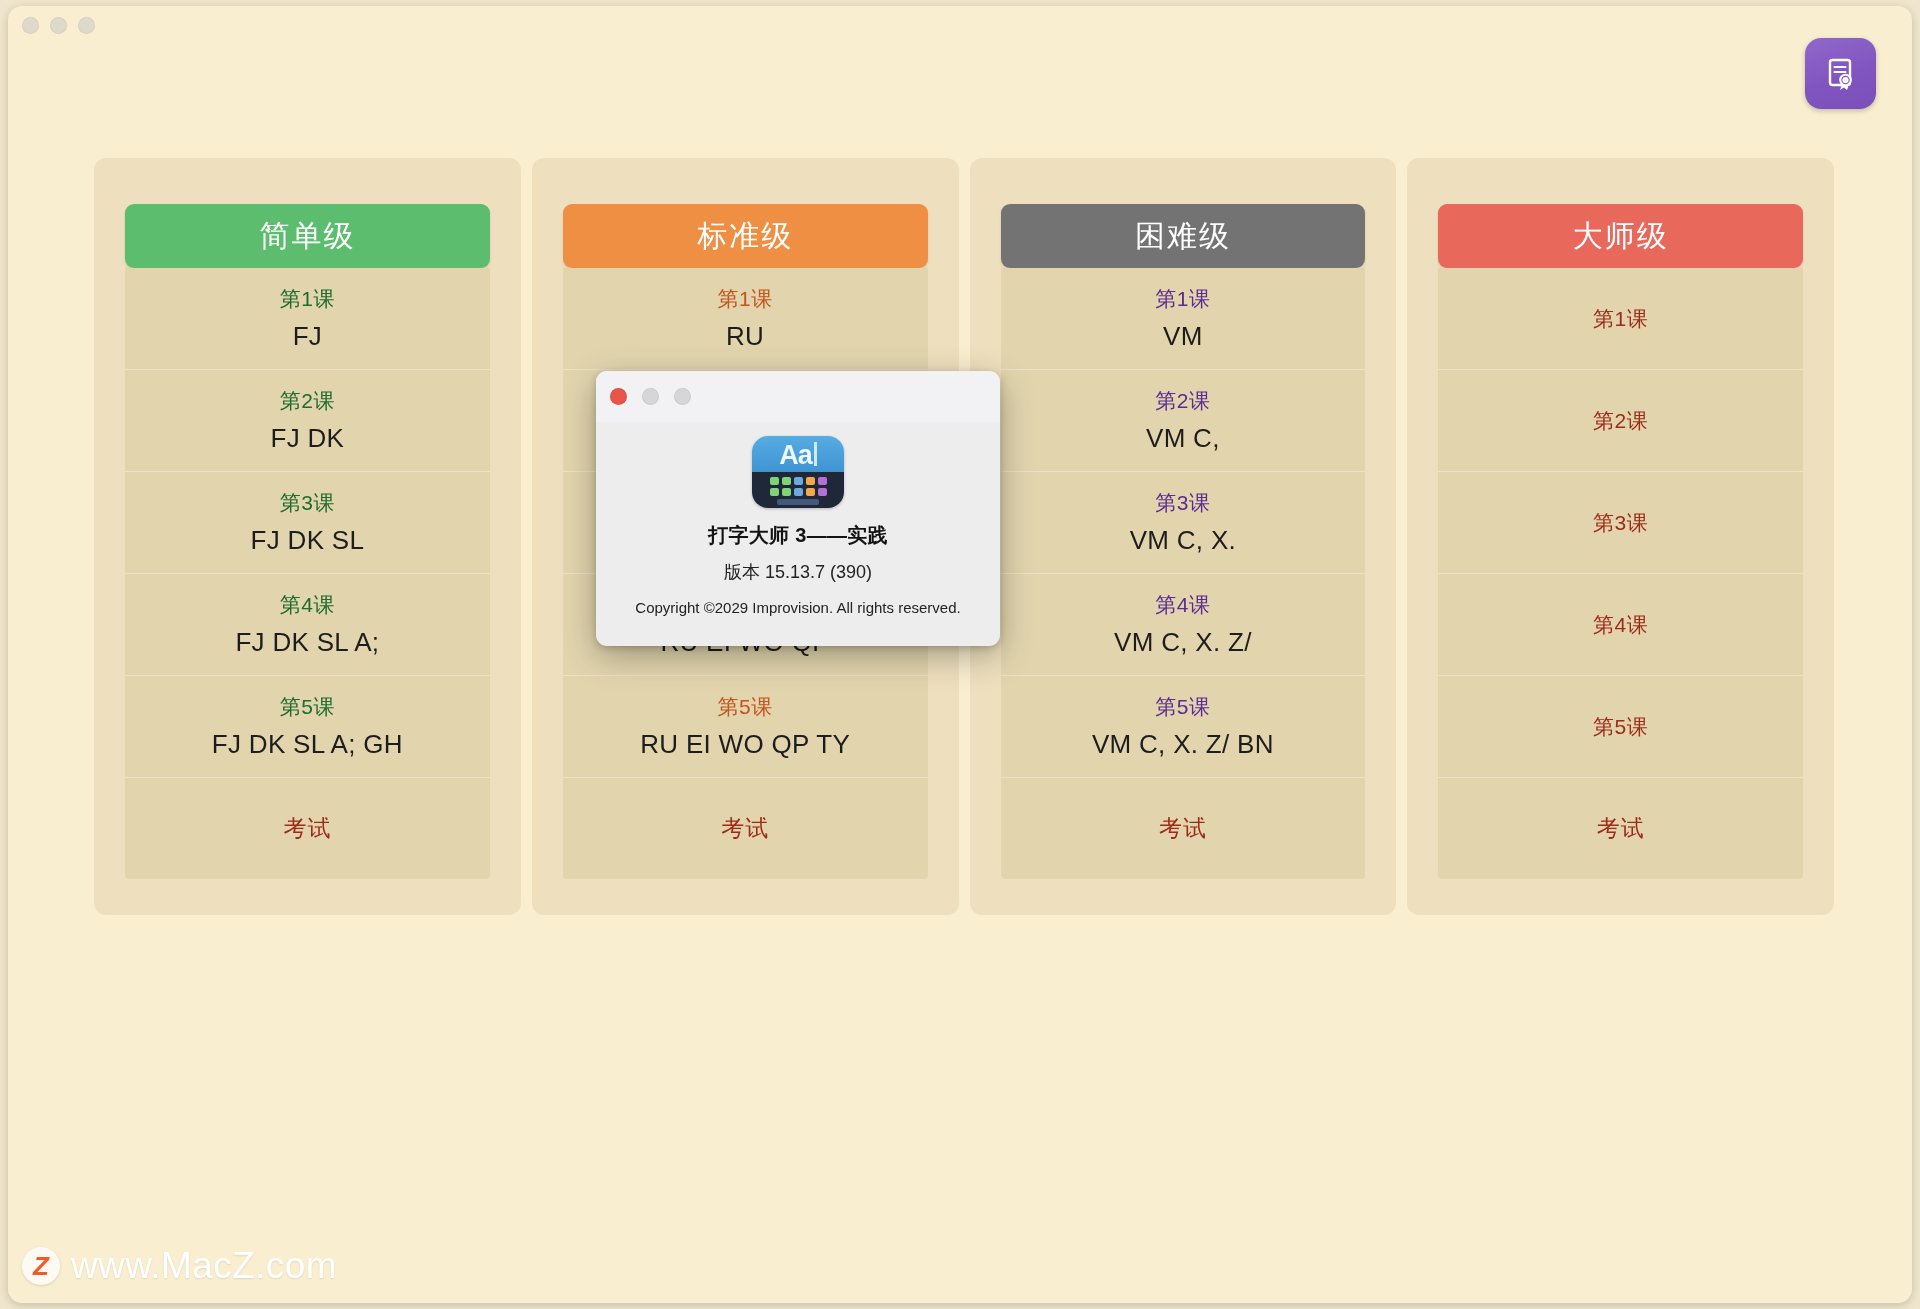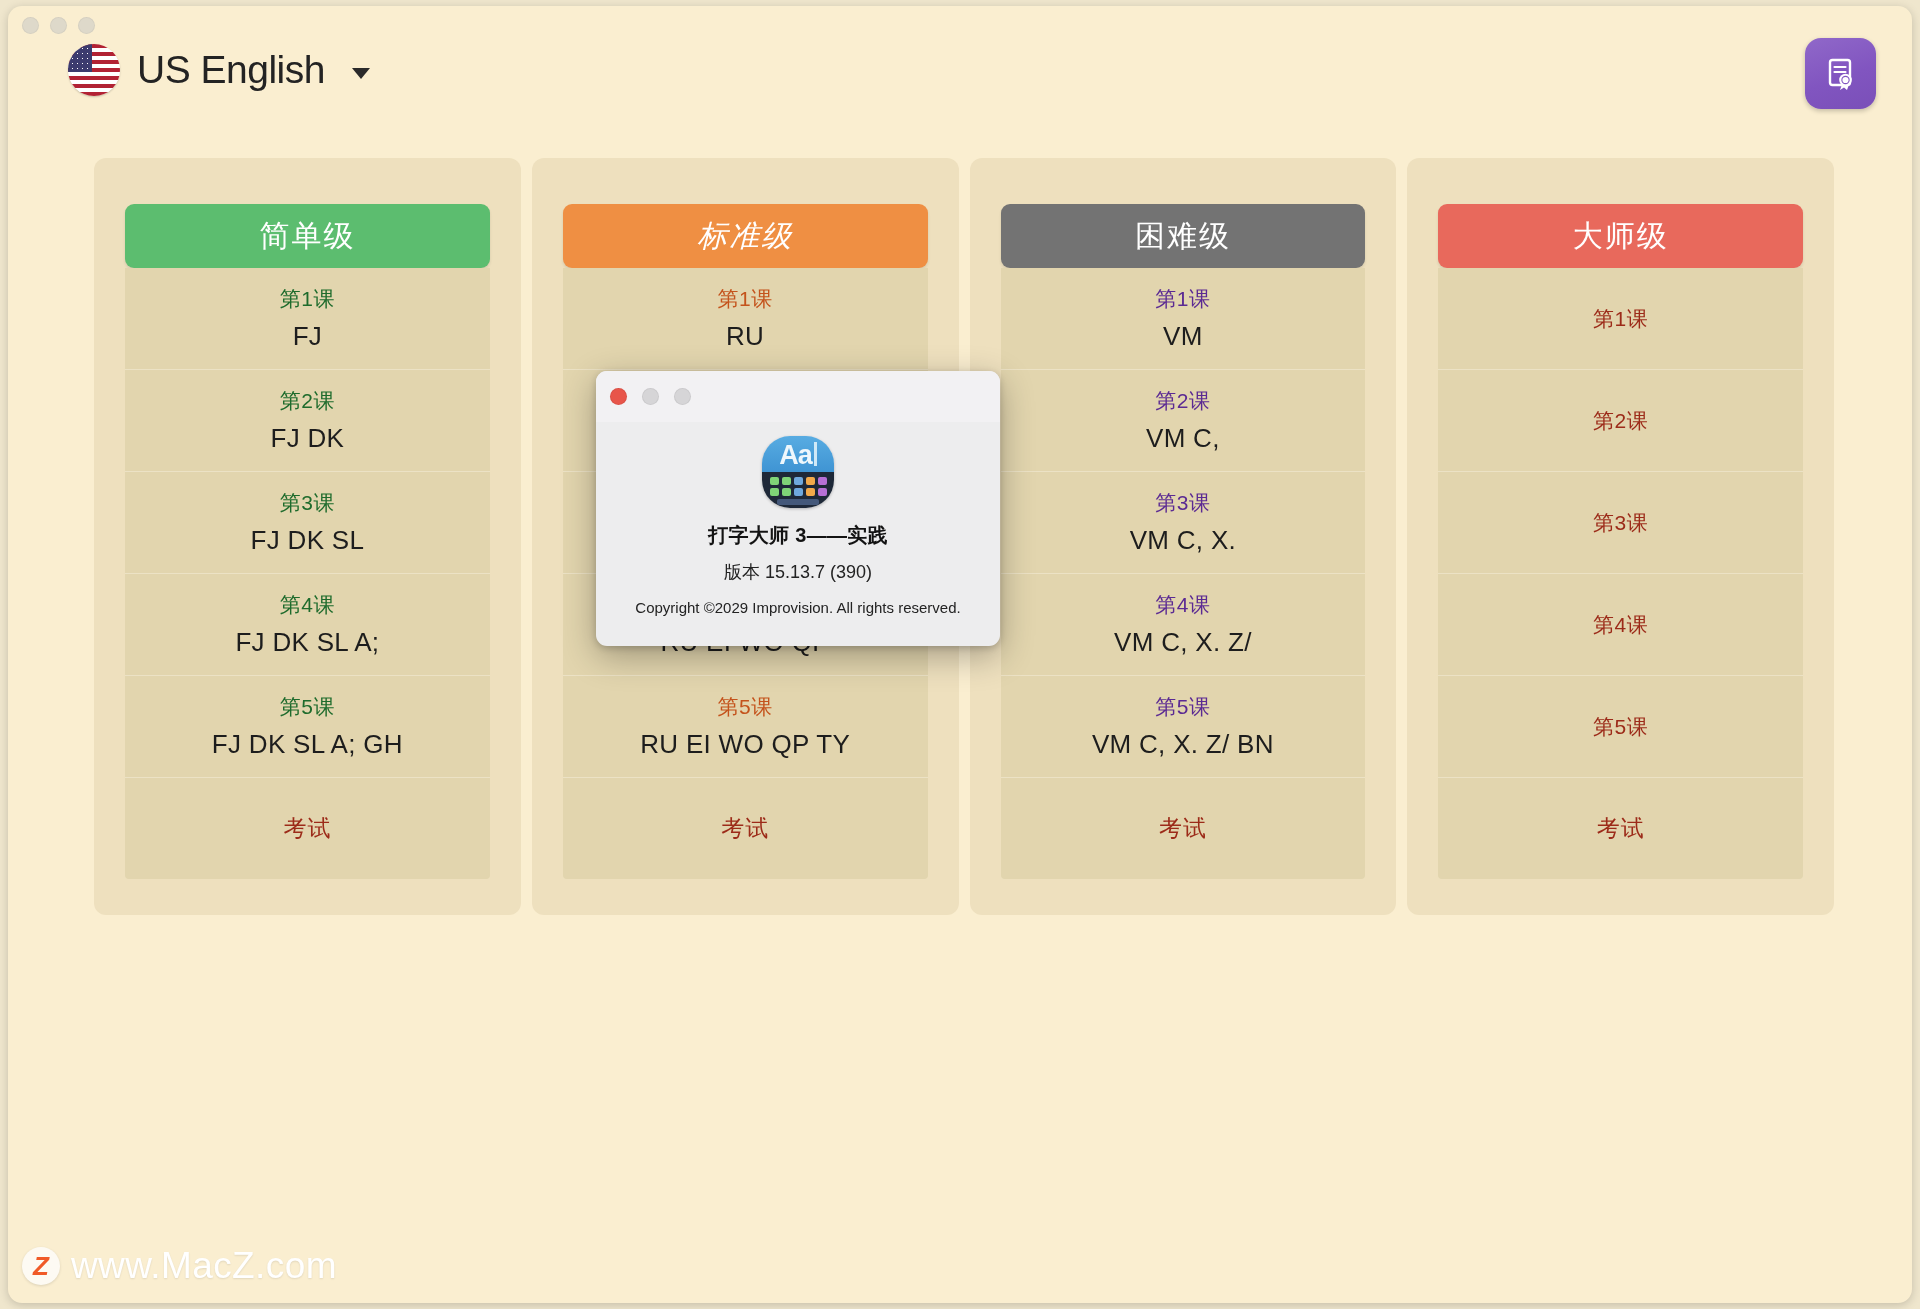--- a/index.html
+++ b/index.html
@@ -213,24 +213,25 @@
   .atl.min    { background: #d6d5d7; box-shadow: inset 0 0 0 1px rgba(0,0,0,0.05); }
   .atl.zoom   { background: #d6d5d7; box-shadow: inset 0 0 0 1px rgba(0,0,0,0.05); }
 
   #about-body {
     padding-top: 14px;
     text-align: center;
   }
   #app-icon {
     width: 72px; height: 72px;
     margin: 0 auto 14px auto;
-    border-radius: 28px;
+    border-radius: 16px;
     overflow: hidden;
     position: relative;
     box-shadow: 0 1px 3px rgba(0,0,0,0.25);
+    padding-left: 20px;
   }
   #app-icon .icon-top {
     position: absolute;
     left: 0; top: 0;
     width: 100%; height: 50%;
     background: linear-gradient(180deg, #58ace2 0%, #3f94d3 100%);
     display: flex;
     align-items: center;
     justify-content: center;
   }
@@ -326,28 +327,20 @@
 
 <div id="app-window">
 
   <div id="titlebar">
     <div id="traffic-lights">
       <div class="tl-dot"></div>
       <div class="tl-dot"></div>
       <div class="tl-dot"></div>
     </div>
 
-    <div id="lang-selector">
-      <span id="flag-icon">
-        <span class="stripes"></span>
-        <span class="canton"></span>
-      </span>
-      <span id="lang-label">US English</span>
-      <span id="lang-chevron"></span>
-    </div>
 
     <div id="certificate-button">
       <svg width="40" height="40" viewBox="0 0 40 40">
         <rect x="9" y="6" width="20" height="25" rx="2.5" fill="none" stroke="#ffffff" stroke-width="2.4"></rect>
         <line x1="13.5" y1="13" x2="24.5" y2="13" stroke="#ffffff" stroke-width="2.2" stroke-linecap="round"></line>
         <line x1="13.5" y1="18" x2="24.5" y2="18" stroke="#ffffff" stroke-width="2.2" stroke-linecap="round"></line>
         <path d="M21.5 29 L19 36 L23 33.5 L26 36 L28.5 29 Z" fill="#ffffff"></path>
         <circle cx="24.5" cy="26" r="6.3" fill="#ffffff"></circle>
         <circle cx="24.5" cy="26" r="4.2" fill="#8155c0"></circle>
         <circle cx="24.5" cy="26" r="3.1" fill="#ffffff"></circle>
@@ -376,21 +369,21 @@
             <div class="lesson-keys">FJ DK SL A;</div>
           </div>
           <div class="lesson-row">
             <div class="lesson-label" style="color: rgb(30, 107, 44);">第5课</div>
             <div class="lesson-keys">FJ DK SL A; GH</div>
           </div>
           <div class="exam-row">考试</div>
         </div>
       </div>
       <div class="level-column">
-        <div class="level-header" style="background: rgb(239, 143, 67); font-style: italic;">标准级</div>
+        <div class="level-header" style="background: rgb(239, 143, 67);">标准级</div>
         <div class="lesson-list">
           <div class="lesson-row">
             <div class="lesson-label" style="color: rgb(196, 83, 28);">第1课</div>
             <div class="lesson-keys">RU</div>
           </div>
           <div class="lesson-row">
             <div class="lesson-label" style="color: rgb(196, 83, 28);">第2课</div>
             <div class="lesson-keys">RU EI</div>
           </div>
           <div class="lesson-row">

